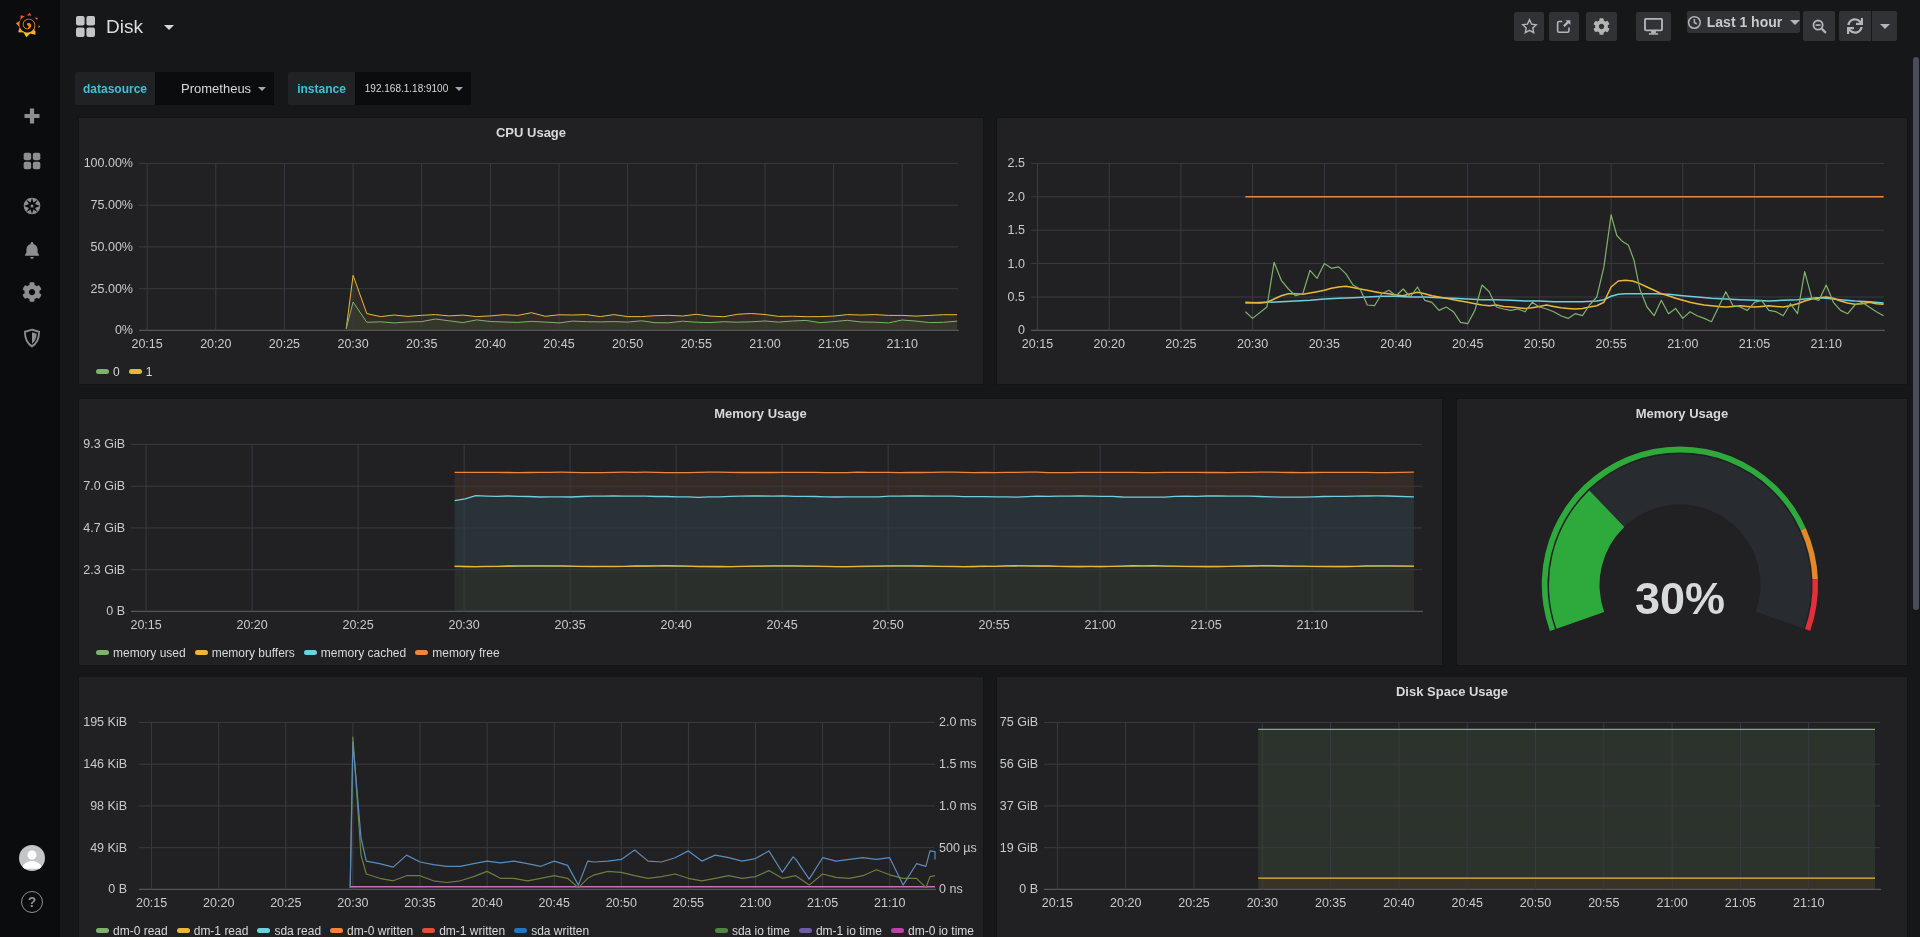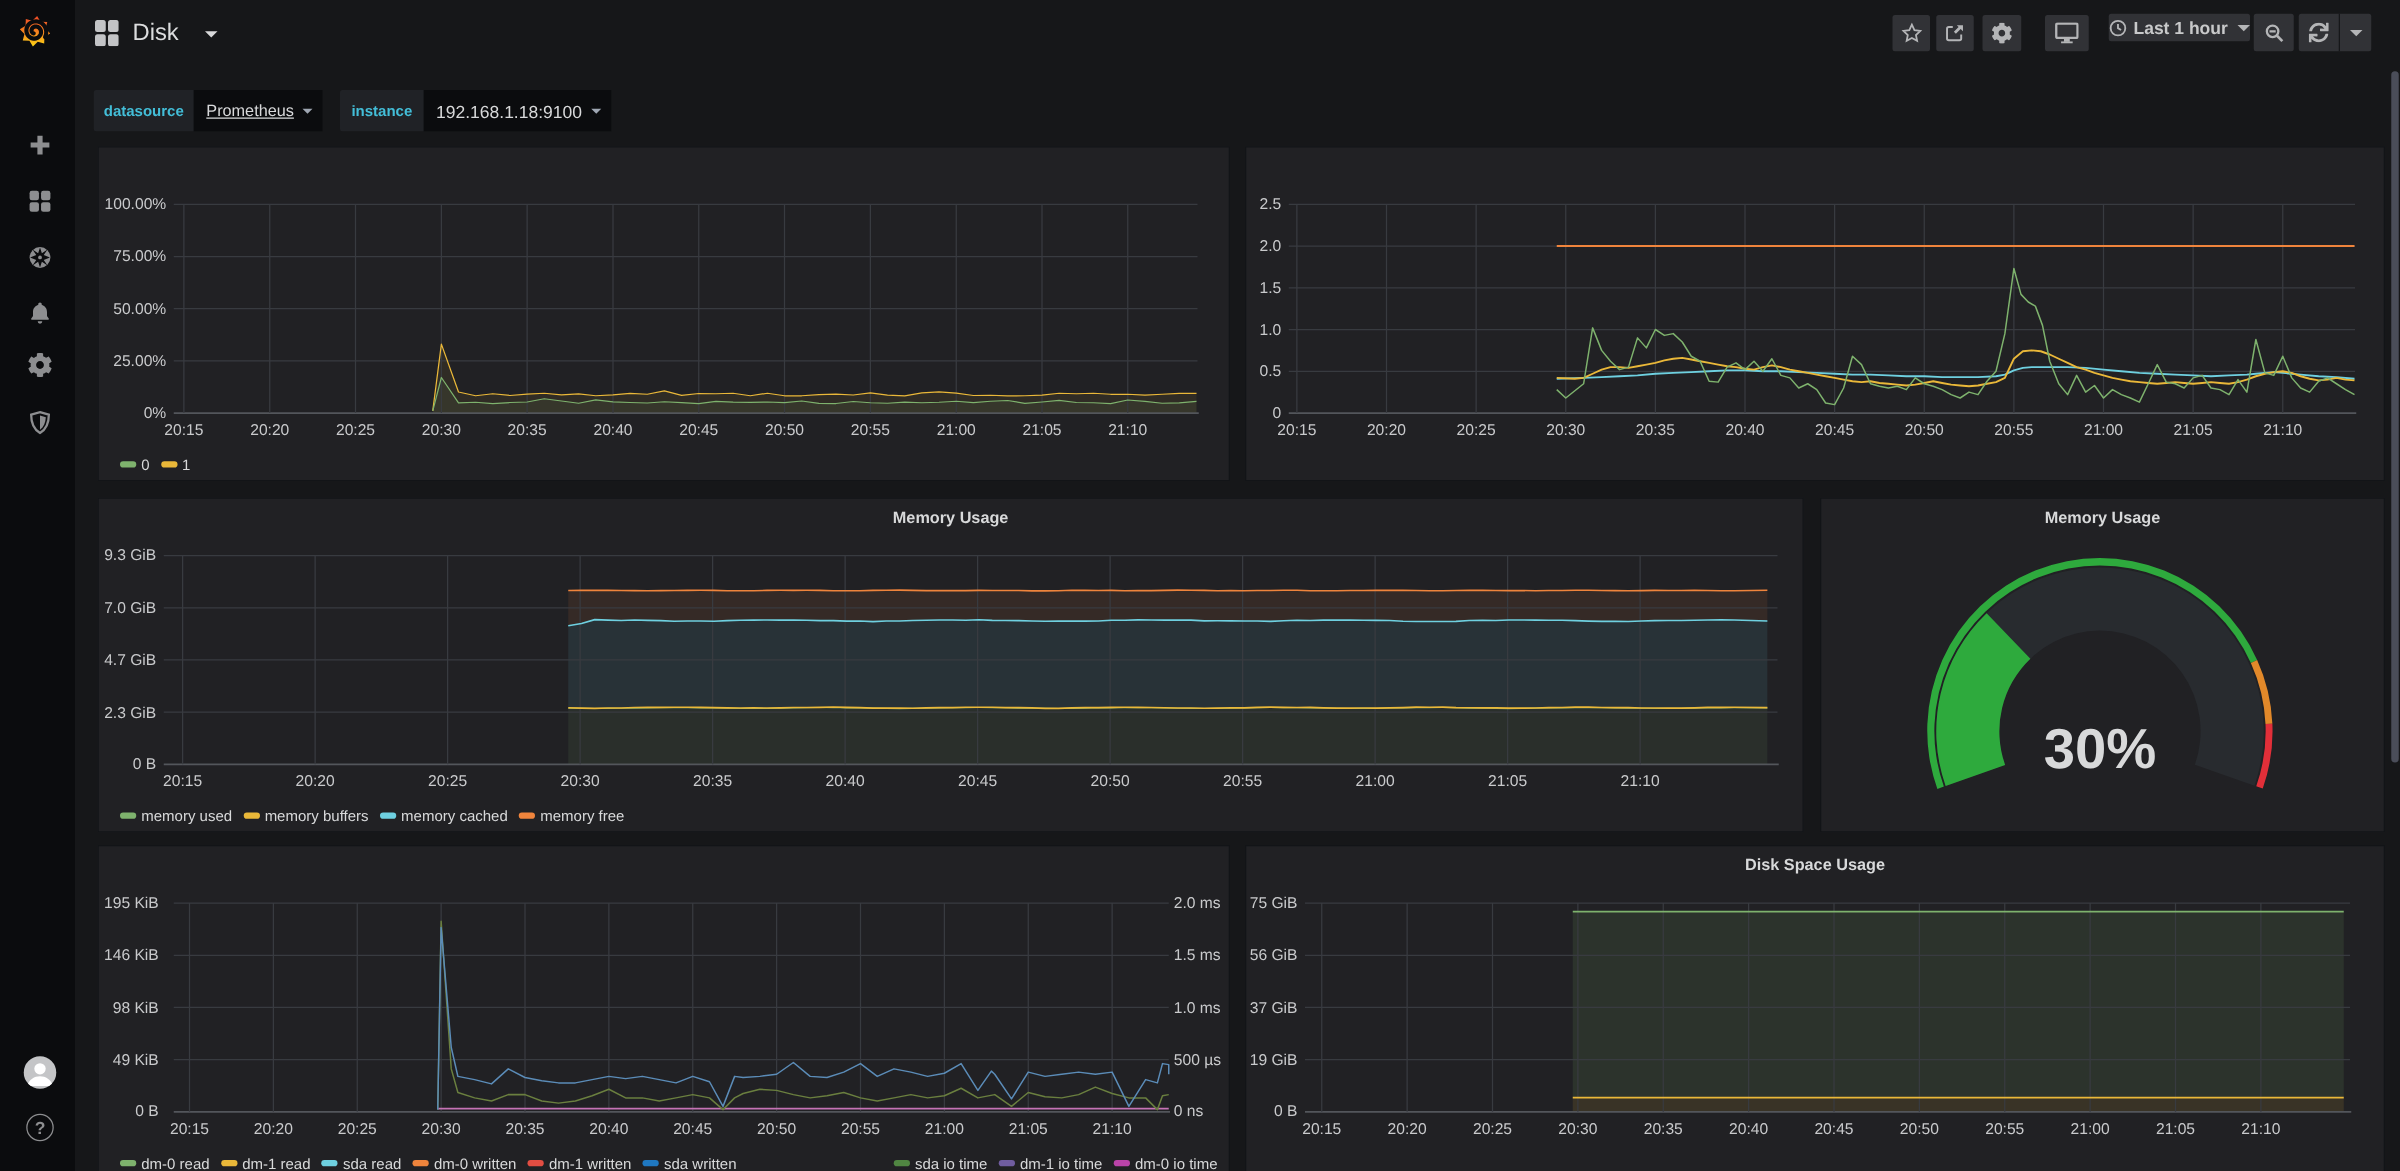--- a/index.html
+++ b/index.html
@@ -70,27 +70,28 @@
         </svg>
       </span>
       <span style="width:1px;height:30px;background:#161719;"></span>
       <span style="flex:1;display:flex;justify-content:center;">
         <span style="display:inline-block;width:0;height:0;border-left:5px solid transparent;border-right:5px solid transparent;border-top:5px solid #b4b5b7;"></span>
       </span>
     </div>
 
   <div style="position:absolute;left:15px;top:72px;height:33px;display:flex;">
       <span style="background:#202226;color:#43bed8;font-size:12px;font-weight:bold;display:flex;align-items:center;padding:0 8px;border-radius:2px 0 0 2px;">datasource</span>
-      <span style="background:#0b0c0e;color:#d8d9da;font-size:13px;display:flex;align-items:center;padding:0 8px 0 10px;text-decoration:underline;">Prometheus<span style="margin-left:7px;display:inline-block;width:0;height:0;border-left:4.5px solid transparent;border-right:4.5px solid transparent;border-top:4.5px solid #9fa7b3;"></span></span>
+      <span style="background:#0b0c0e;color:#d8d9da;font-size:13px;display:flex;align-items:center;padding:0 8px 0 26px;">Prometheus<span style="margin-left:7px;display:inline-block;width:0;height:0;border-left:4.5px solid transparent;border-right:4.5px solid transparent;border-top:4.5px solid #9fa7b3;"></span></span>
       <span style="width:14px;"></span>
       <span style="background:#202226;color:#43bed8;font-size:12px;font-weight:bold;display:flex;align-items:center;padding:0 9px;border-radius:2px 0 0 2px;">instance</span>
-      <span style="background:#0b0c0e;color:#d8d9da;font-size:14px;display:flex;align-items:center;padding:0 8px 0 10px;">192.168.1.18:9100<span style="margin-left:7px;display:inline-block;width:0;height:0;border-left:4.5px solid transparent;border-right:4.5px solid transparent;border-top:4.5px solid #9fa7b3;"></span></span>
+      <span style="background:#0b0c0e;color:#d8d9da;font-size:10px;display:flex;align-items:center;padding:0 8px 0 10px;">192.168.1.18:9100<span style="margin-left:7px;display:inline-block;width:0;height:0;border-left:4.5px solid transparent;border-right:4.5px solid transparent;border-top:4.5px solid #9fa7b3;"></span></span>
     </div>
 
   <div class="panel" style="left:18px;top:117px;width:906px;height:268px;">
+<div class="ptitle">CPU Usage</div>
 <div class="chart"><svg width="906" height="268">
           <text x="54" y="49" fill="#c9cacc" font-size="12.5" text-anchor="end">100.00%</text>
           <text x="54" y="91" fill="#c9cacc" font-size="12.5" text-anchor="end">75.00%</text>
           <text x="54" y="133" fill="#c9cacc" font-size="12.5" text-anchor="end">50.00%</text>
           <text x="54" y="175" fill="#c9cacc" font-size="12.5" text-anchor="end">25.00%</text>
           <text x="54" y="216" fill="#c9cacc" font-size="12.5" text-anchor="end">0%</text>
           <polygon points="267.2,212.4 267.2,210.7 274.1,157.3 287.8,195.6 301.5,198.6 315.2,197.0 329.0,198.4 342.7,197.3 356.4,196.6 370.2,197.9 383.9,197.1 397.6,198.6 411.4,197.9 425.1,196.7 438.8,197.4 452.5,194.7 466.3,198.3 480.0,196.8 493.7,197.0 507.5,196.6 521.2,198.6 534.9,196.6 548.6,198.6 562.4,198.6 576.1,197.7 589.8,197.3 603.6,198.0 617.3,196.3 631.0,198.1 644.8,198.7 658.5,196.3 672.2,195.5 686.0,196.5 699.7,198.4 713.4,198.2 727.1,198.7 740.9,198.6 754.6,198.1 768.3,196.6 782.1,197.0 795.8,196.6 809.5,197.4 823.2,197.4 837.0,198.1 850.7,197.4 864.4,196.7 878.2,196.7 878.2,212.4" fill="#eab839" fill-opacity="0.08"></polygon>
           <polygon points="267.2,212.4 267.2,210.7 274.1,184.0 287.8,204.3 301.5,203.8 315.2,204.9 329.0,204.0 342.7,203.6 356.4,201.0 370.2,202.8 383.9,204.6 397.6,201.9 411.4,203.5 425.1,204.0 438.8,204.4 452.5,203.4 466.3,204.1 480.0,204.9 493.7,203.1 507.5,203.7 521.2,203.9 534.9,203.6 548.6,204.1 562.4,202.8 576.1,204.7 589.8,204.8 603.6,203.2 617.3,204.2 631.0,204.6 644.8,203.7 658.5,204.2 672.2,203.8 686.0,203.0 699.7,204.1 713.4,203.0 727.1,202.4 740.9,204.7 754.6,203.6 768.3,202.3 782.1,204.0 795.8,204.2 809.5,204.9 823.2,202.0 837.0,203.1 850.7,204.6 864.4,204.3 878.2,203.1 878.2,212.4" fill="#7eb26d" fill-opacity="0.08"></polygon>
           <line x1="60" y1="45.4" x2="879" y2="45.4" stroke="#383b40" stroke-width="1"></line>
           <line x1="60" y1="87.2" x2="879" y2="87.2" stroke="#383b40" stroke-width="1"></line>

